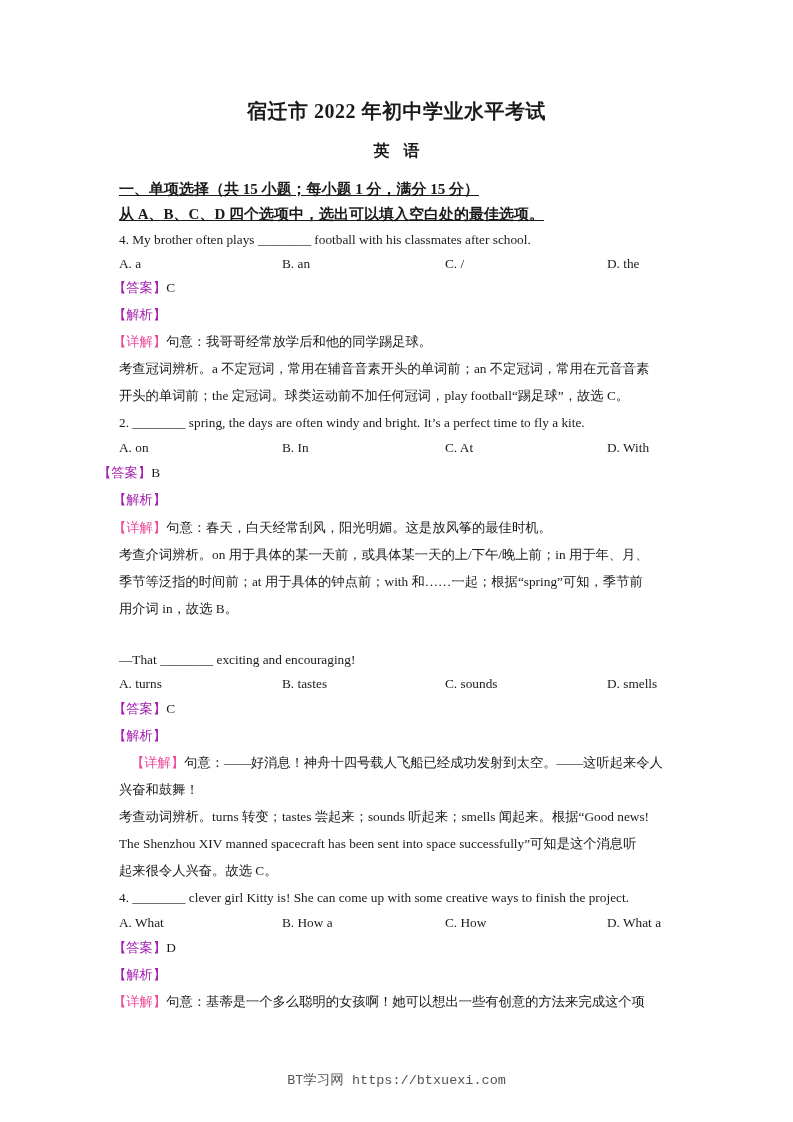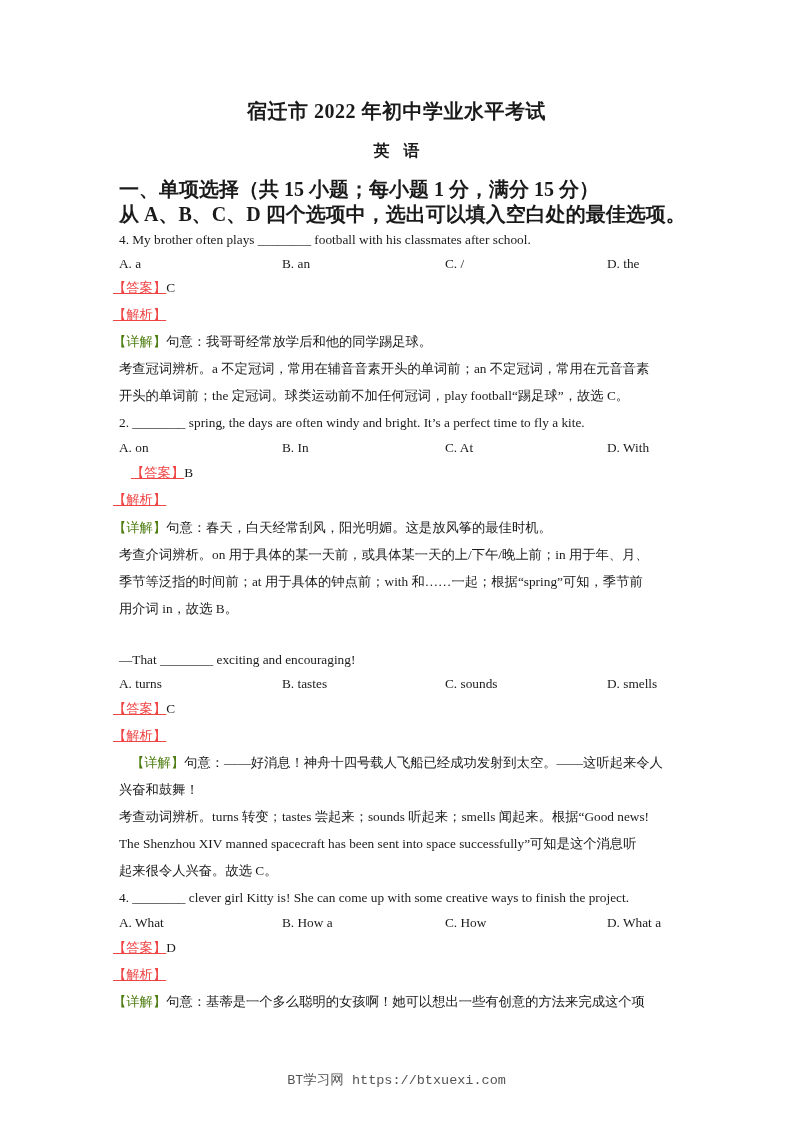--- a/index.html
+++ b/index.html
@@ -16,27 +16,27 @@
     .subject {
       position: absolute; left: 0; width: 793px; text-align: center;
       font-weight: bold; font-size: 16px; top: 141px; letter-spacing: 14px;
       padding-left: 14px; box-sizing: border-box;
     }
     .line {
       position: absolute; left: 119px; font-size: 13.3px; line-height: 18px;
       white-space: nowrap;
     }
     .section {
-      font-weight: bold; font-size: 20px;
+      font-weight: bold; font-size: 15px; text-decoration: underline;
     }
     .opts { position: absolute; left: 119px; font-size: 13.3px; line-height: 18px; width: 560px; }
     .opts span { position: absolute; white-space: nowrap; top: 0; }
     .o-a { left: 0; } .o-b { left: 163px; } .o-c { left: 326px; } .o-d { left: 488px; }
-    .tag { color: #ef4444; text-decoration: underline; }
-    .tag-b { color: #4d7c0f; }
+    .tag { color: #a21caf; }
+    .tag-b { color: #ec4899; }
     .footer {
       position: absolute; left: 0; width: 793px; top: 1071px; text-align: center;
       font-family: Liberation Mono, monospace; font-size: 13.5px; color: #555555;
     }
   </style>
 </head>
 <body>
 
 <div class="page">
 
@@ -65,21 +65,21 @@
   <div class="line" style="top:360px;">考查冠词辨析。a 不定冠词，常用在辅音音素开头的单词前；an 不定冠词，常用在元音音素</div>
   <div class="line" style="top:387px;">开头的单词前；the 定冠词。球类运动前不加任何冠词，play football“踢足球”，故选 C。</div>
 
   <div class="line" style="top:414px;">2. ________ spring, the days are often windy and bright. It’s a perfect time to fly a kite.</div>
   <div class="opts" style="top:439px;">
     <span class="o-a">A. on</span>
     <span class="o-b">B. In</span>
     <span class="o-c">C. At</span>
     <span class="o-d">D. With</span>
   </div>
-  <div class="line" style="top:464px; left:131px;">
+  <div class="line" style="top:464px; left:98px;">
     <span class="tag">【答案】</span><span>B</span>
   </div>
   <div class="line" style="top:491px; left:113px;">
     <span class="tag">【解析】</span>
   </div>
   <div class="line" style="top:519px; left:113px;">
     <span class="tag-b">【详解】</span><span>句意：春天，白天经常刮风，阳光明媚。这是放风筝的最佳时机。</span>
   </div>
   <div class="line" style="top:546px;">考查介词辨析。on 用于具体的某一天前，或具体某一天的上/下午/晚上前；in 用于年、月、</div>
   <div class="line" style="top:573px;">季节等泛指的时间前；at 用于具体的钟点前；with 和……一起；根据“spring”可知，季节前</div>

